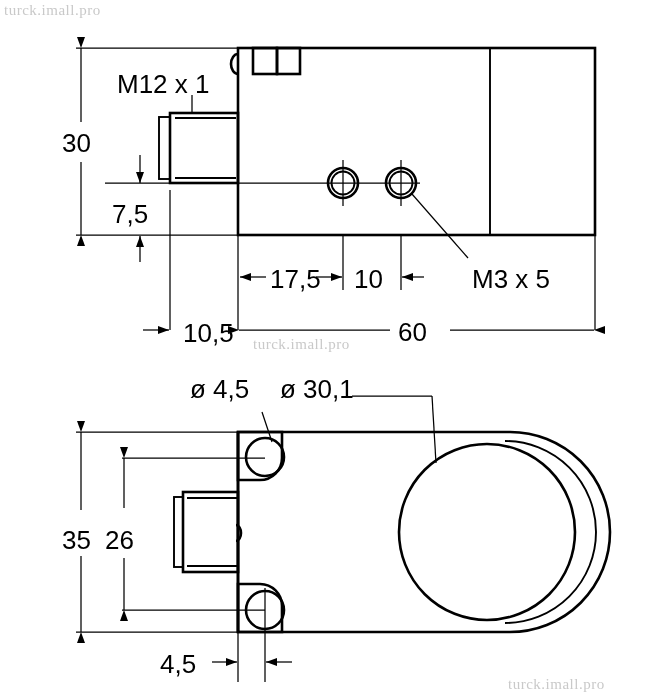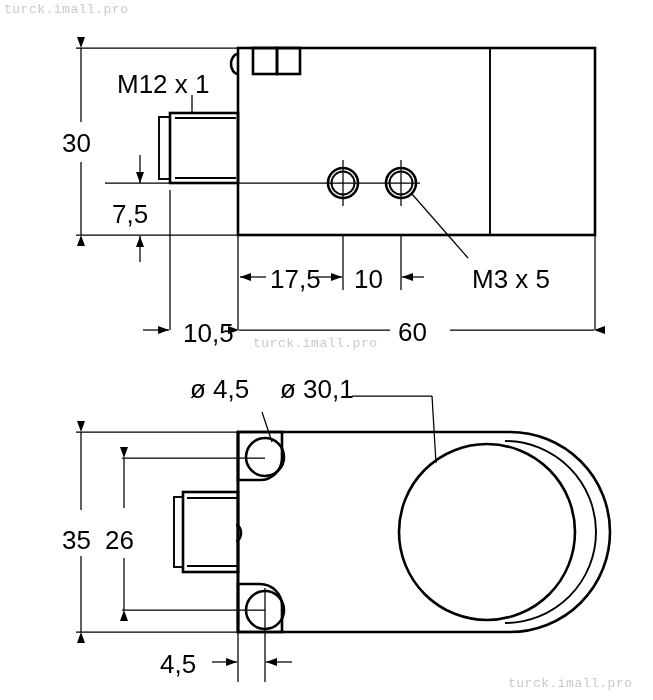--- a/index.html
+++ b/index.html
@@ -22,22 +22,22 @@
     width: 653px;
     height: 700px;
   }
   svg#tech-drawing {
     display: block;
     width: 653px;
     height: 700px;
   }
   .wm {
     position: absolute;
-    font-family: Liberation Mono, monospace;
-    font-size: 13px;
+    font-family: Liberation Serif, serif;
+    font-size: 15px;
     letter-spacing: 0.5px;
     color: #c9c9c9;
     white-space: nowrap;
     user-select: none;
   }
   #wm-top    { left: 4px;   top: 2px; }
   #wm-mid    { left: 253px; top: 336px; }
   #wm-bottom { left: 508px; top: 676px; }
 
   

